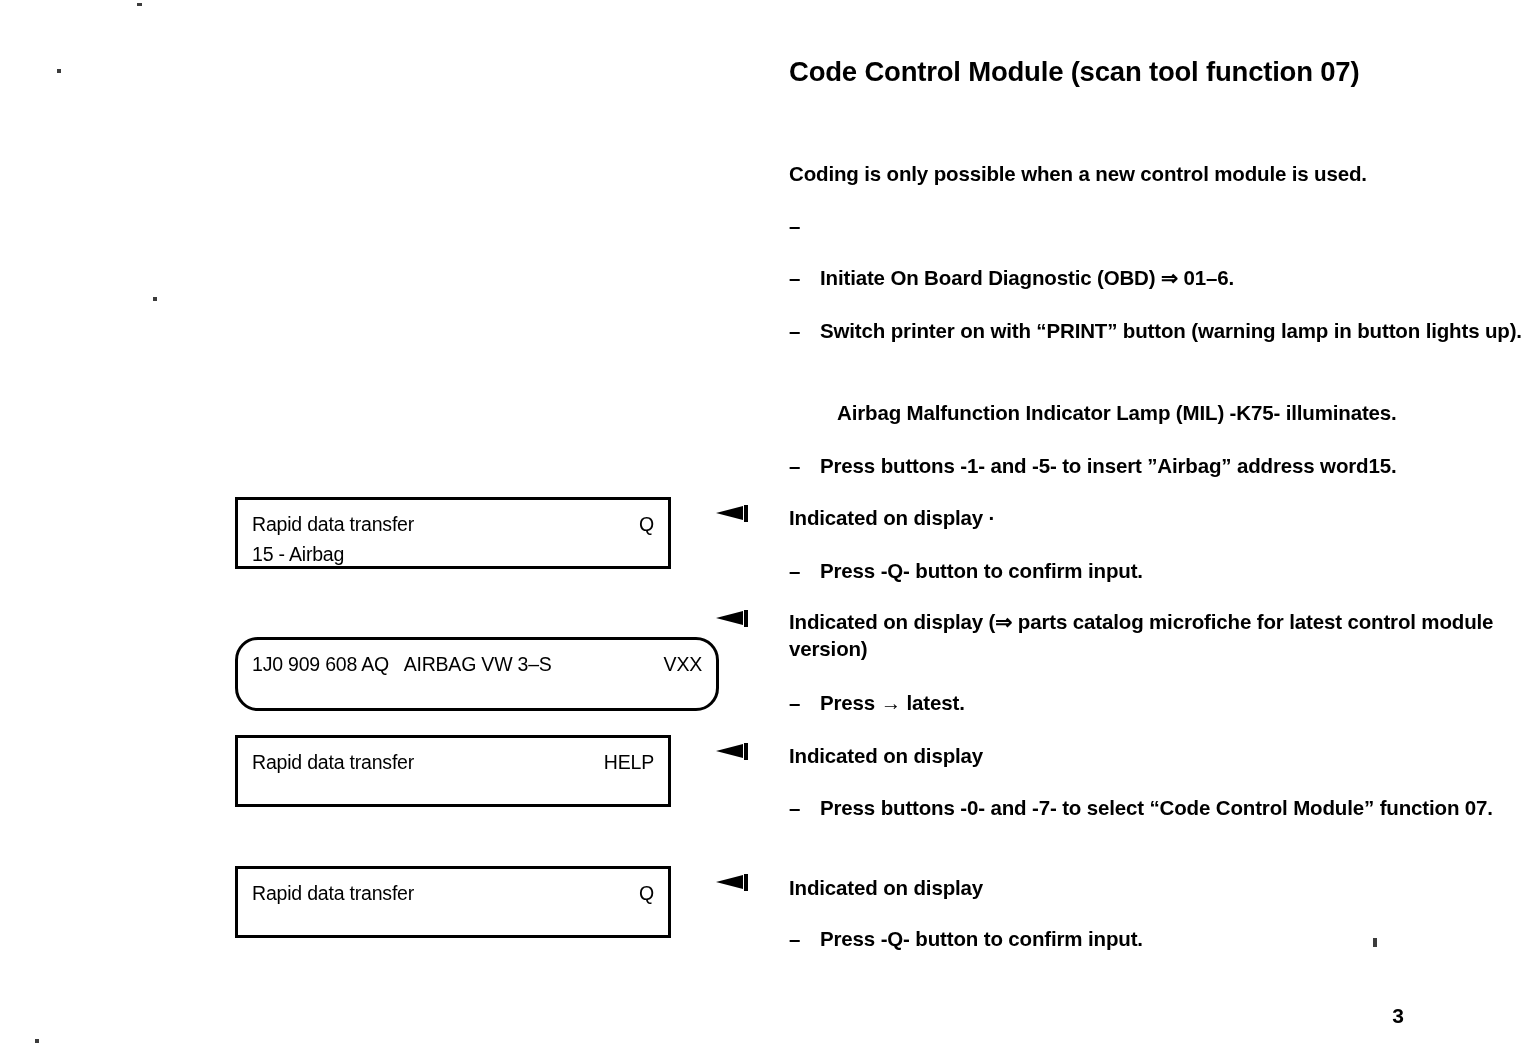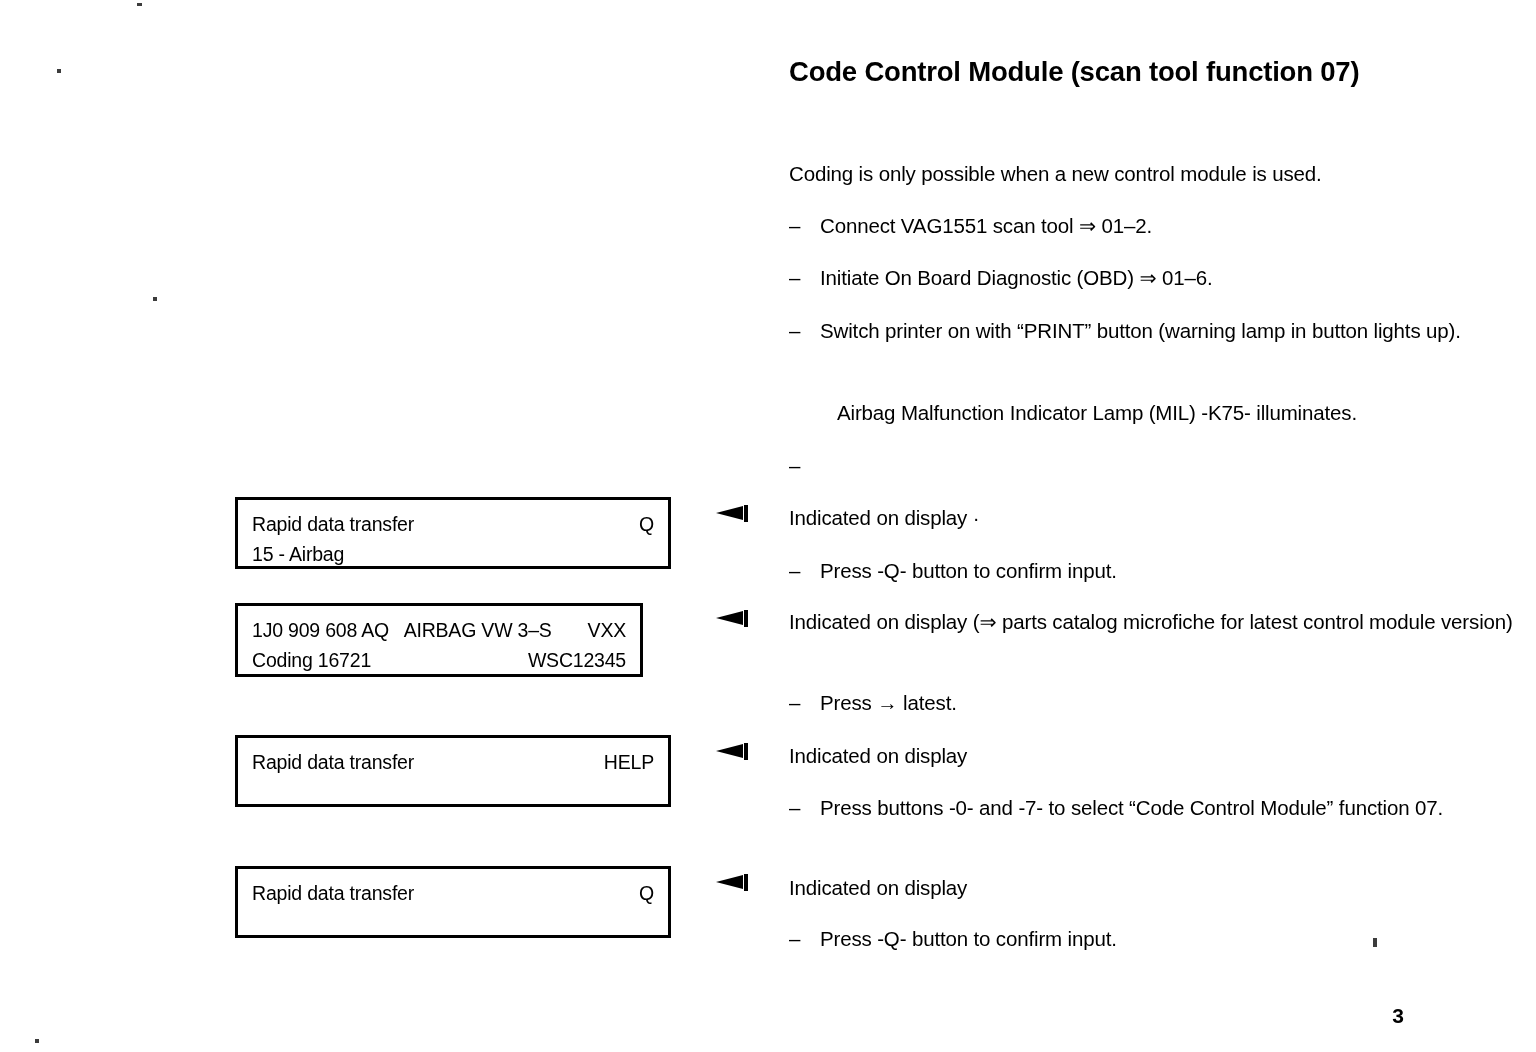--- a/index.html
+++ b/index.html
@@ -48,21 +48,21 @@
     line-height: 1.32;
     letter-spacing: -0.15px;
   }
   .bullet .dash {
     position: absolute;
     left: 0;
     top: 0;
   }
 
   
-  .rblock { position: absolute; left: 789px; width: 722px; }
+  .rblock { position: absolute; left: 789px; width: 722px; font-weight: bold; }
 
   
   .display-box {
     position: absolute;
     box-sizing: border-box;
     border: 3px solid #000000;
     background: #ffffff;
     padding: 9px 14px 10px 14px;
   }
   .display-row {
@@ -117,37 +117,37 @@
   <span class="speckle" style="left:153px; top:297px; width:4px; height:4px;"></span>
   <span class="speckle" style="left:35px; top:1039px; width:4px; height:4px;"></span>
   <span class="speckle" style="left:1373px; top:938px; width:4px; height:9px;"></span>
 
   <h1 id="doc-title" class="rblock" style="top:54px;">Code Control Module (scan tool function 07)</h1>
 
   <p class="rblock para" style="top:160px;">Coding is only possible when a new control module is used.</p>
 
   <div class="rblock bullet" style="top:212px;">
     <span class="dash">–</span>
-    <span>Connect VAG1551 scan tool ⇒ 01–2.</span>
   </div>
 
   <div class="rblock bullet" style="top:264px;">
     <span class="dash">–</span>
     <span>Initiate On Board Diagnostic (OBD) ⇒ 01–6.</span>
   </div>
 
   <div class="rblock bullet" style="top:317px; width:724px;">
     <span class="dash">–</span>
     <span>Switch printer on with “PRINT” button (warning lamp in button lights up).</span>
   </div>
 
   <p class="rblock para" style="top:399px;margin-left:48px;">Airbag Malfunction Indicator Lamp (MIL) -K75- illuminates.</p>
 
   <div class="rblock bullet" style="top:452px; width:724px;">
     <span class="dash">–</span>
+    <span>Press buttons -1- and -5- to insert ”Airbag” address word15.</span>
   </div>
 
   <p class="rblock para" style="top:504px;">Indicated on display ·</p>
 
   <div class="rblock bullet" style="top:557px;">
     <span class="dash">–</span>
     <span>Press -Q- button to confirm input.</span>
   </div>
 
   <p class="rblock para" style="top:608px; width:728px;">Indicated on display (⇒ parts catalog microfiche for latest control module version)</p>
@@ -175,29 +175,25 @@
     <div class="display-row">
       <span class="left">Rapid data transfer</span>
       <span class="right">Q</span>
     </div>
     <div class="display-row">
       <span class="left">15 - Airbag</span>
       <span class="right"></span>
     </div>
   </div>
 
-  <div class="display-box" style="left:235px; top:603px; width:408px; height:74px;">
+  <div class="display-box" style="left:235px; top:637px; width:484px; height:74px;border-radius:23px;">
     <div class="display-row">
       <span class="left">1J0 909 608 AQ   AIRBAG VW 3–S</span>
       <span class="right">VXX</span>
     </div>
-    <div class="display-row">
-      <span class="left">Coding 16721</span>
-      <span class="right">WSC12345</span>
-    </div>
   </div>
 
   <div class="display-box" style="left:235px; top:735px; width:436px; height:72px;">
     <div class="display-row">
       <span class="left">Rapid data transfer</span>
       <span class="right">HELP</span>
     </div>
   </div>
 
   <div class="display-box" style="left:235px; top:866px; width:436px; height:72px;">

